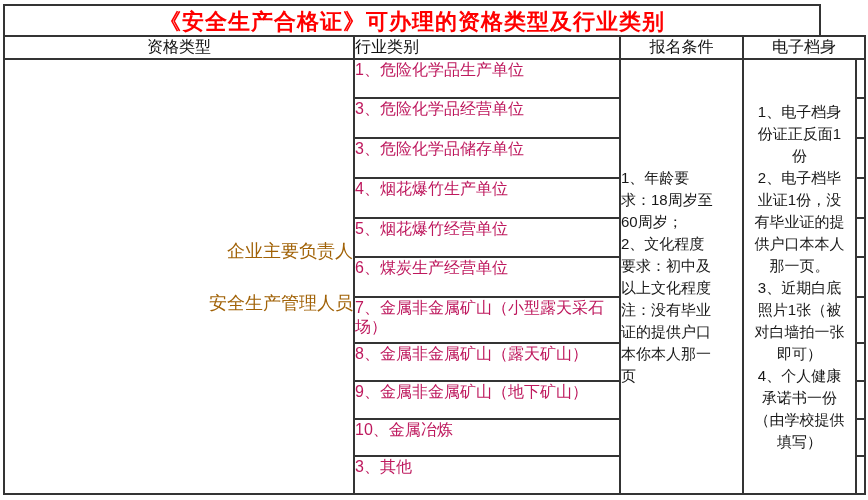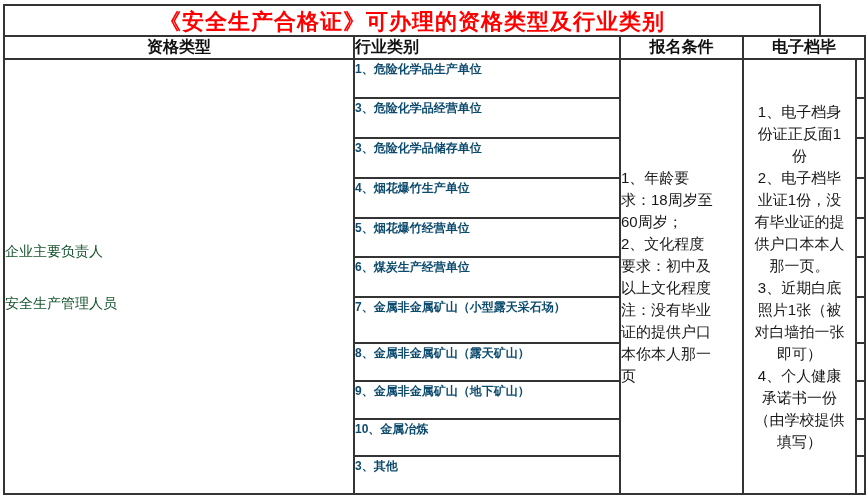--- a/index.html
+++ b/index.html
@@ -16,31 +16,31 @@
   }
   table.main {
     position:absolute; left:3px; top:35px; width:861px;
     border-collapse:collapse; table-layout:fixed;
   }
   table.main td, table.main th {
     border:2px solid #343434; padding:0; box-sizing:border-box;
     overflow:hidden;
   }
   th.hdr {
-    font-size:16px; font-weight:bold; color:#111111; height:22px;
+    font-size:16px; font-weight:normal; color:#111111; height:22px;
     text-align:center; vertical-align:middle;
   }
   th.hdr-left { text-align:left; padding-left:4px; }
   td.ind {
-    color:#0c4a6e; font-weight:bold; font-size:12px; line-height:19px;
+    color:#be185d; font-weight:normal; font-size:16px; line-height:19px;
     text-align:left; vertical-align:top; padding:2px 2px 0 4px;
   }
   td.qual {
-    color:#14532d; font-size:14px; line-height:26px;
-    text-align:left; vertical-align:middle; white-space:pre-line;
+    color:#a16207; font-size:18px; line-height:26px;
+    text-align:right; vertical-align:middle; white-space:pre-line;
     padding-bottom:42px;
   }
   td.cond {
     color:#171717; font-size:15px; line-height:22px;
     text-align:left; vertical-align:middle; white-space:pre-line;
   }
   td.mat {
     color:#171717; font-size:15px; line-height:22px;
     text-align:center; vertical-align:middle; white-space:pre-line;border-radius:28px;
   }
@@ -59,21 +59,21 @@
         <col style="width:266px">
         <col style="width:123px">
         <col style="width:113px">
         <col style="width:9px">
     </colgroup>
     <tbody>
       <tr style="height:23px">
         <th class="hdr">资格类型</th>
         <th class="hdr hdr-left">行业类别</th>
         <th class="hdr">报名条件</th>
-        <th class="hdr" colspan="2">电子档毕</th>
+        <th class="hdr" colspan="2">电子档身</th>
       </tr>
       <tr style="height:39px">
         <td class="qual" rowspan="11">企业主要负责人
 
 安全生产管理人员</td>
         <td class="ind">1、危险化学品生产单位</td>
         <td class="cond" rowspan="11">1、年龄要
 求：18周岁至
 60周岁；
 2、文化程度

